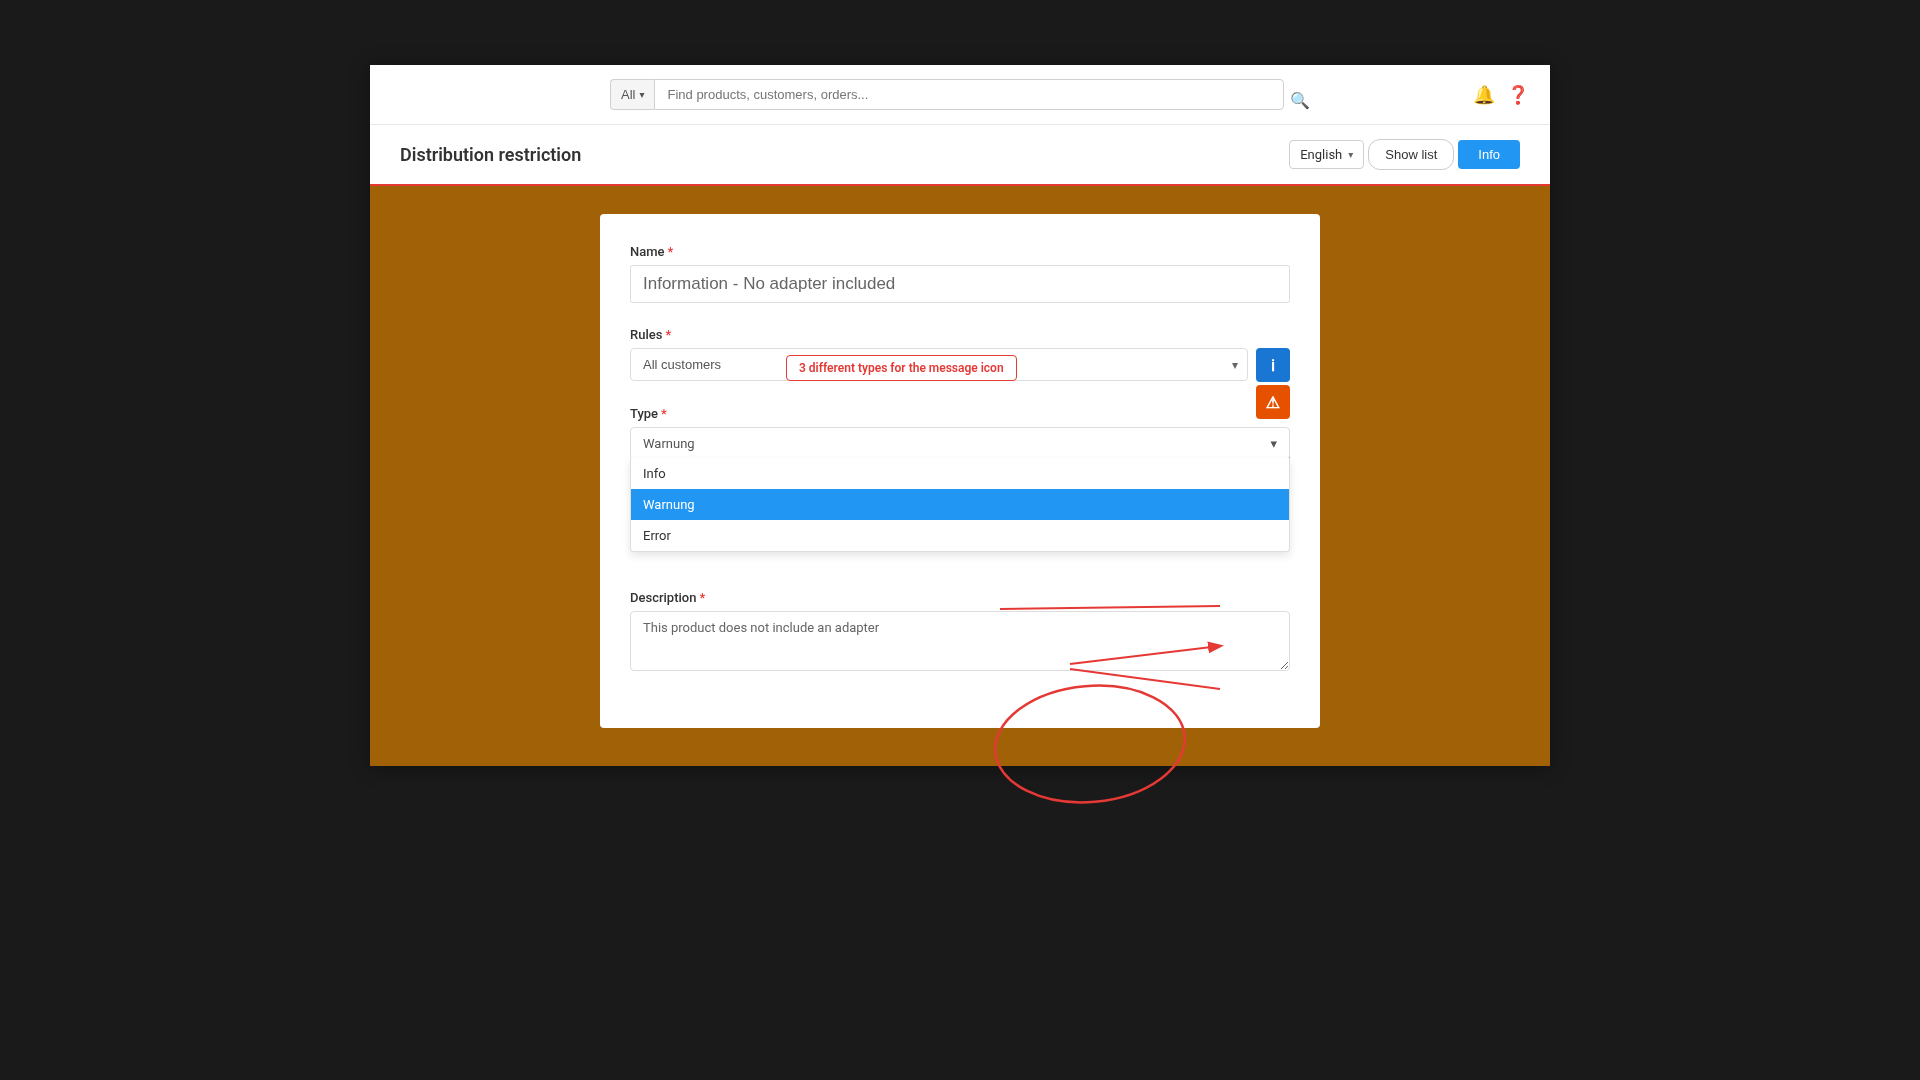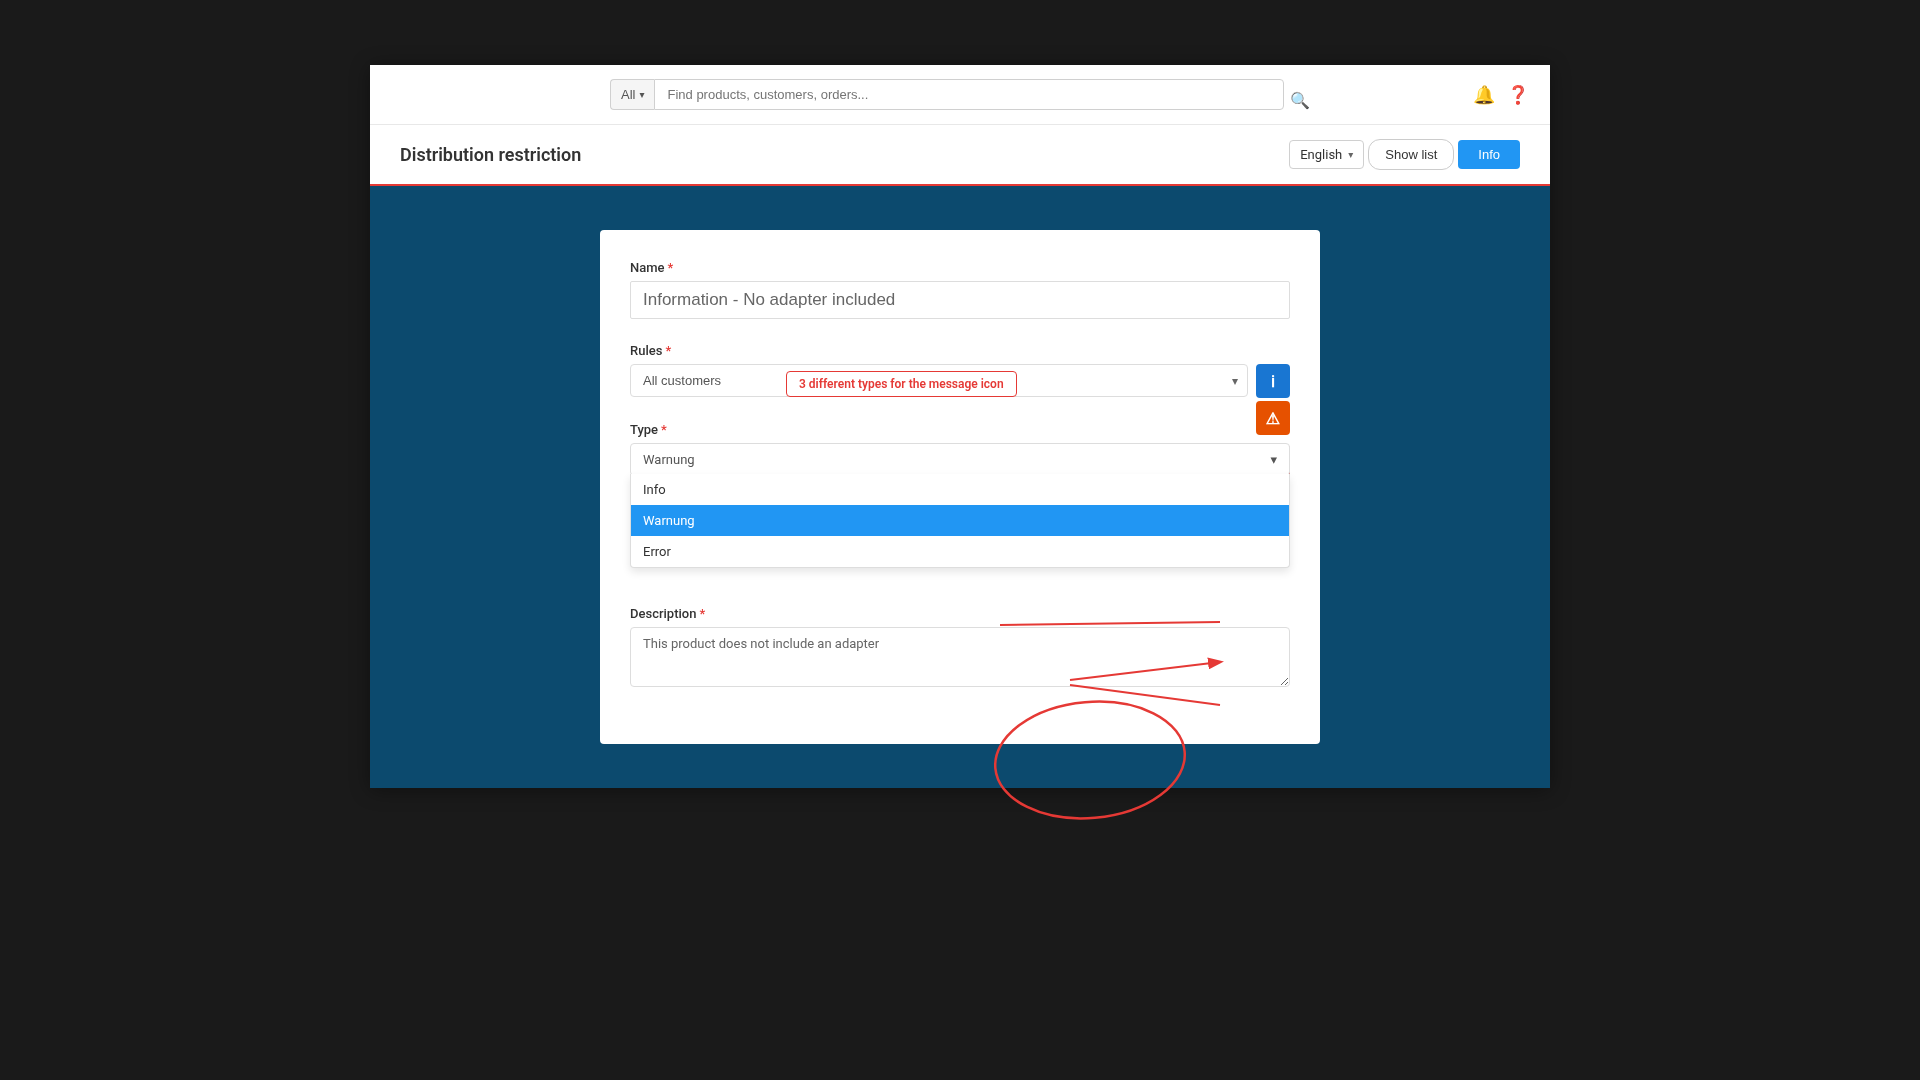--- a/index.html
+++ b/index.html
@@ -135,23 +135,23 @@
       border: none;
       border-radius: 4px;
       padding: 7px 20px;
       font-size: 13px;
       font-weight: 500;
       cursor: pointer;
     }
 
     
     .main-content {
-      background: #0c4a6e;
+      background: #a16207;
       min-height: 580px;
-      padding: 44px;
+      padding: 28px;
     }
     .form-card {
       background: #fff;
       border-radius: 4px;
       padding: 30px;
       max-width: 720px;
       margin: 0 auto;
       position: relative;
     }
 

